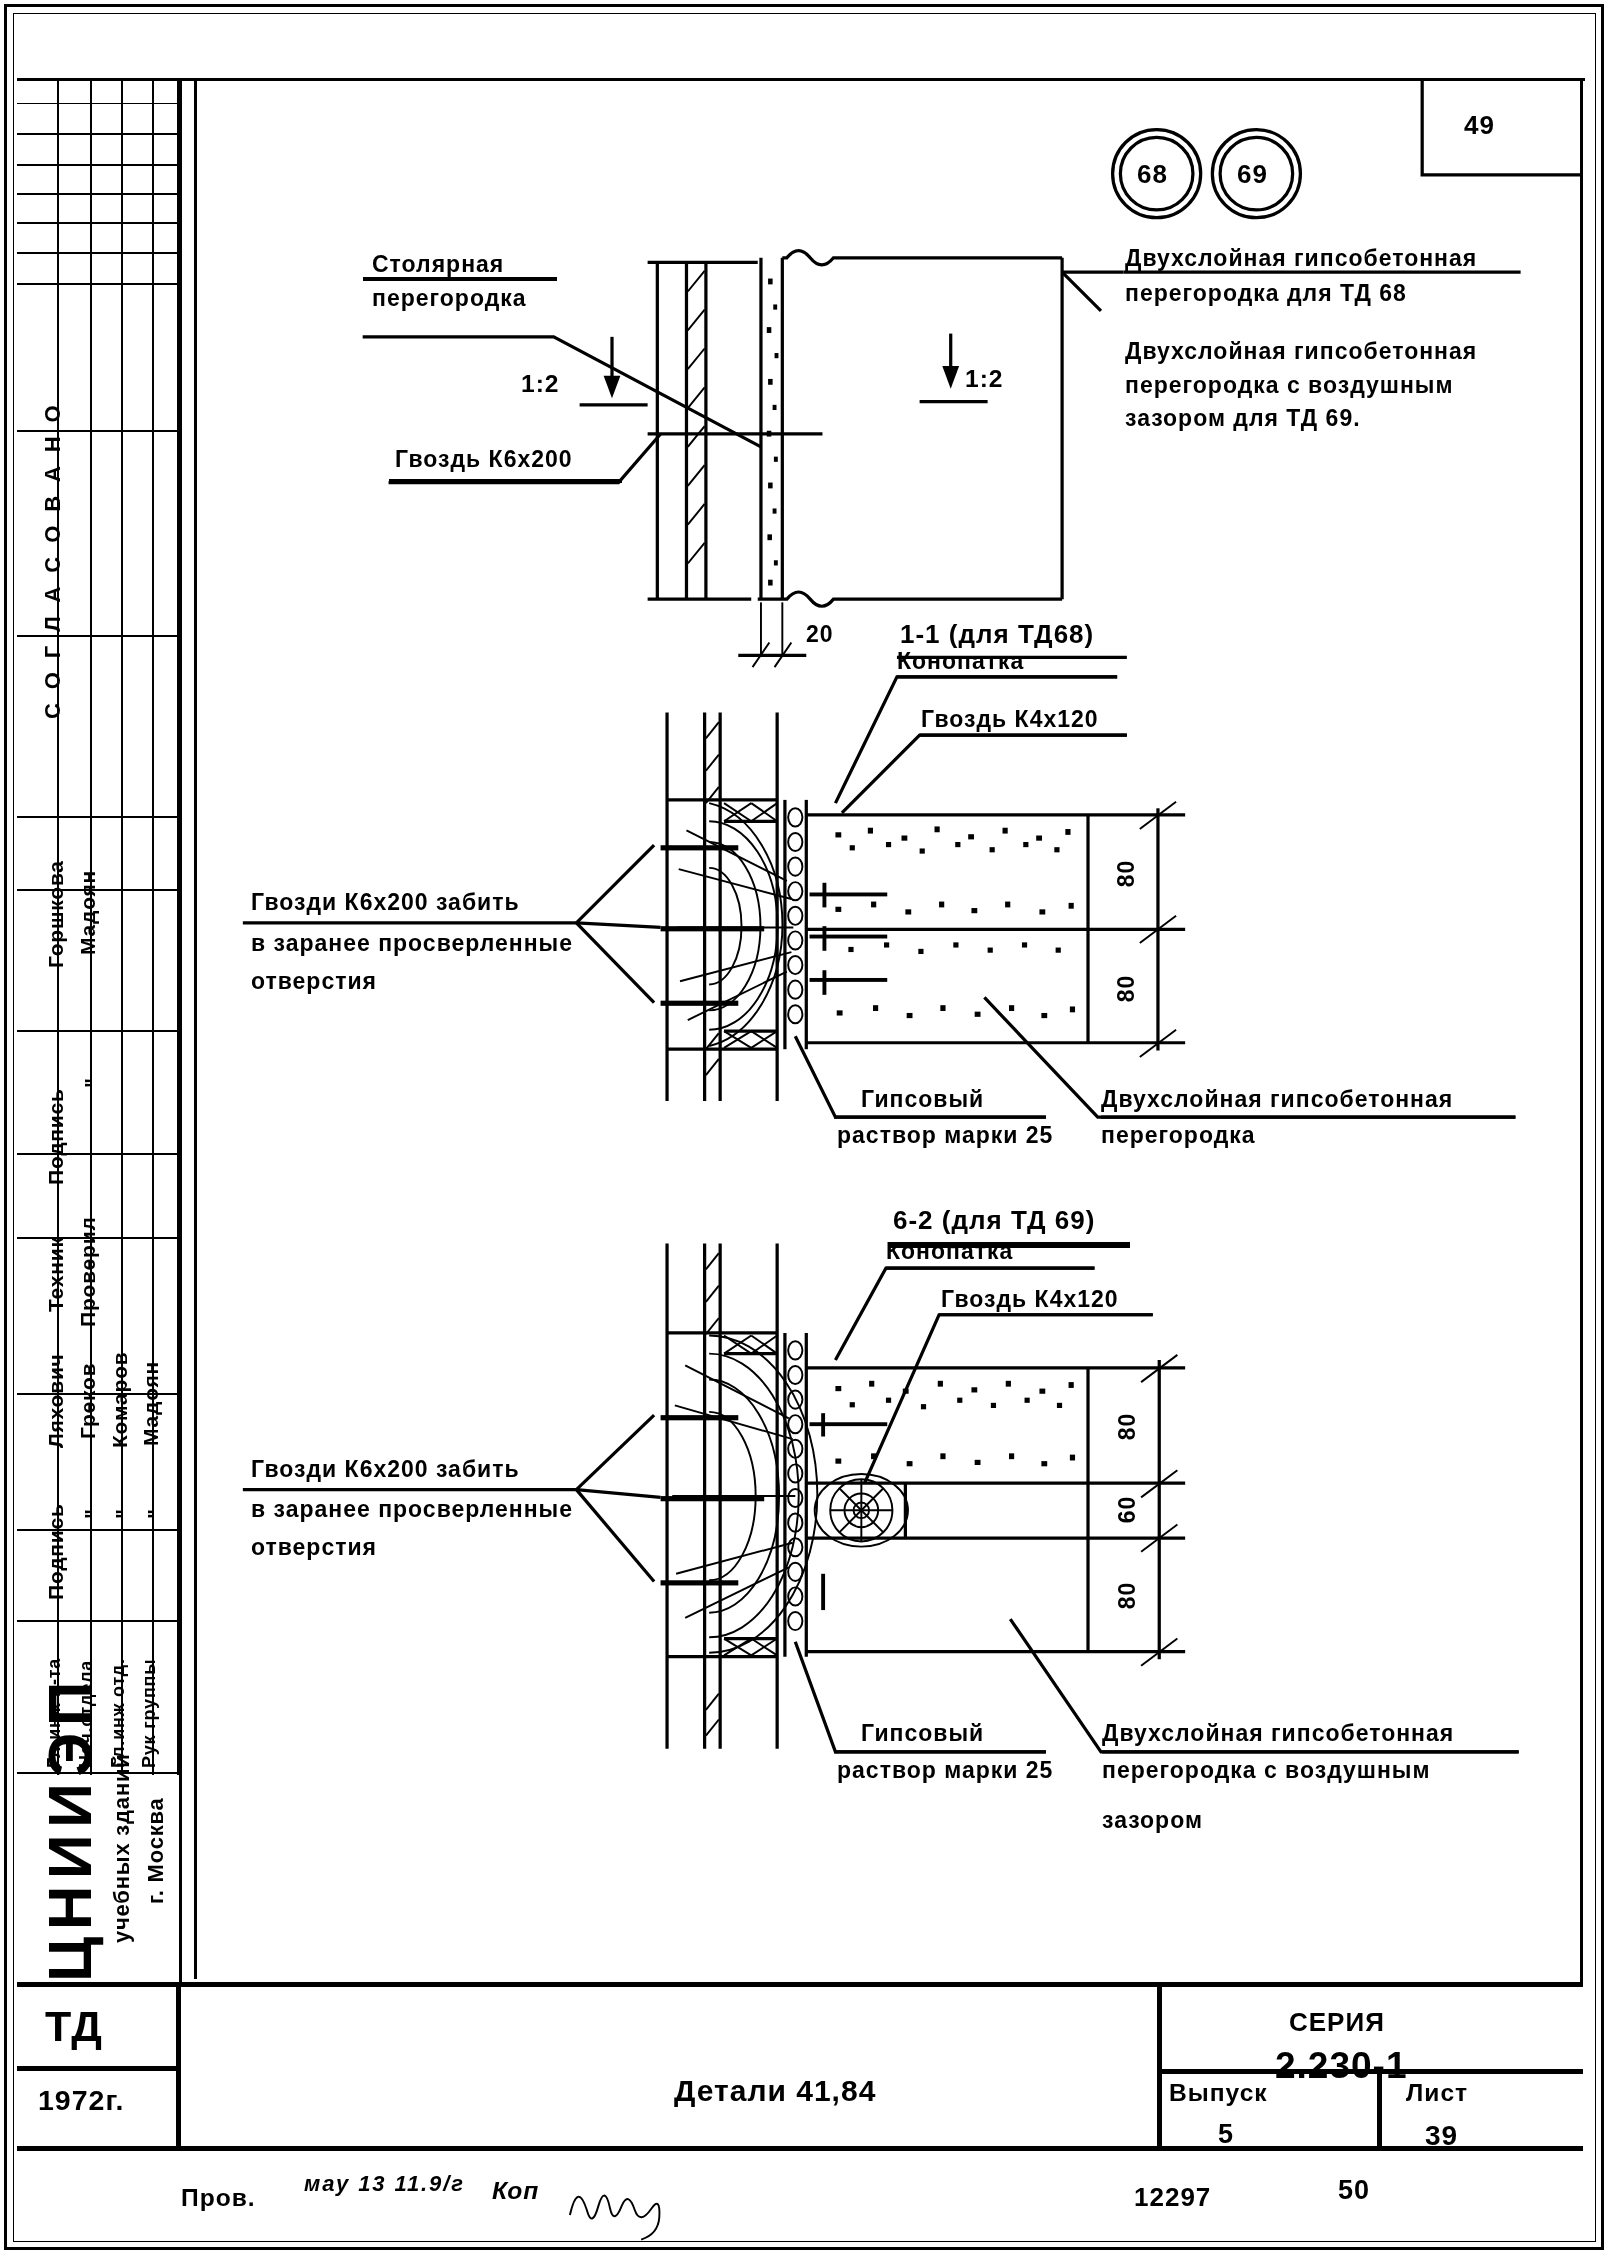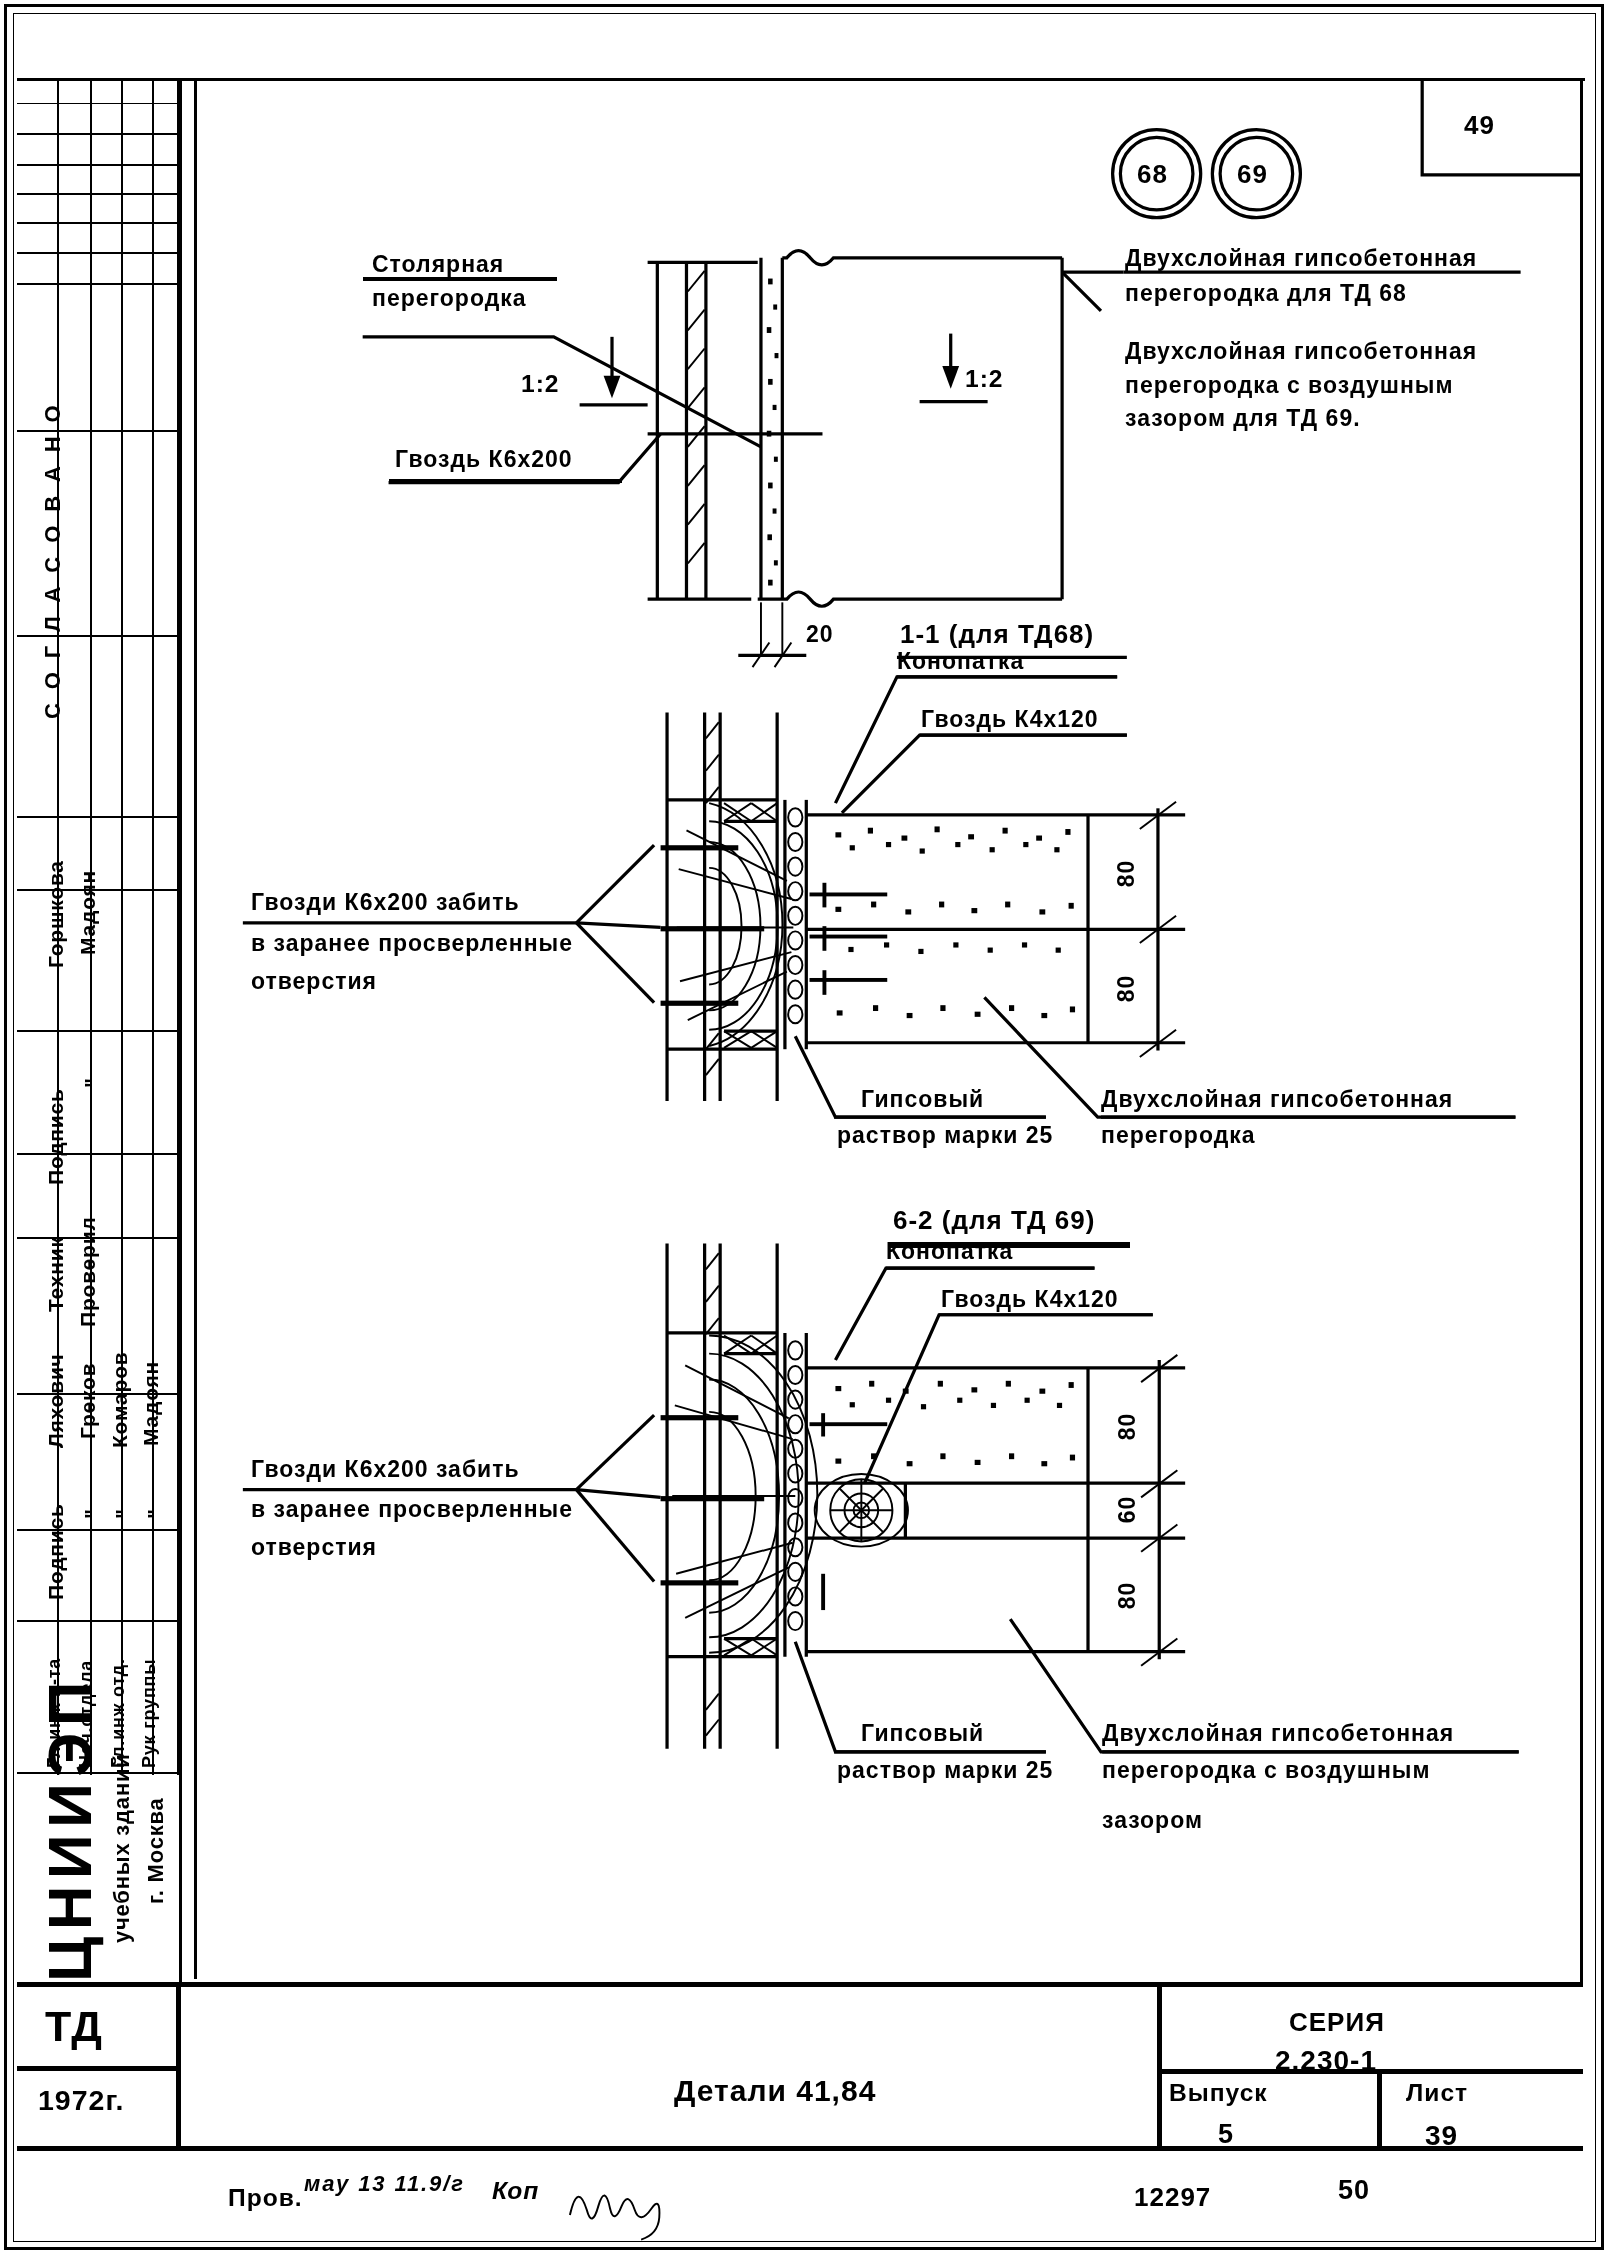--- a/index.html
+++ b/index.html
@@ -556,28 +556,28 @@
 
     <div class="tb-line" style="left:0;top:84px;width:163px;height:4.5px;"></div>
     <div class="tb-line" style="left:1140px;top:87px;width:426px;height:4.5px;"></div>
   </div>
 
   <div class="lbl" style="left:45px;top:2001px;font-size:43px;">ТД</div>
   <div class="lbl" style="left:38px;top:2084px;font-size:28.5px;">1972г.</div>
   <div class="lbl" style="left:674px;top:2073px;font-size:30px;">Детали 41,84</div>
 
   <div class="lbl" style="left:1289px;top:2007px;font-size:26px;">СЕРИЯ</div>
-  <div class="lbl" style="left:1275px;top:2044px;font-size:28px;">2.230-1</div>
+  <div class="lbl" style="left:1275px;top:2044px;font-size:37px;">2.230-1</div>
 
   <div class="lbl" style="left:1169px;top:2078px;font-size:24.6px;">Выпуск</div>
   <div class="lbl" style="left:1218px;top:2119px;font-size:27px;">5</div>
   <div class="lbl" style="left:1406px;top:2078px;font-size:24.6px;">Лист</div>
   <div class="lbl" style="left:1425px;top:2119px;font-size:28px;">39</div>
 
-  <div class="lbl" style="left:181px;top:2183px;font-size:24.6px;margin-left:47px;">Пров.</div>
+  <div class="lbl" style="left:181px;top:2183px;font-size:24.6px;">Пров.</div>
   <div class="lbl" style="left:304px;top:2171px;font-size:22px;font-style:italic;letter-spacing:1.9px;">мау 13  11.9/г</div>
   <div class="lbl" style="left:492px;top:2176px;font-size:24.6px;font-style:italic;">Коп</div>
   <div class="lbl" style="left:1134px;top:2182px;font-size:26px;">12297</div>
   <div class="lbl" style="left:1338px;top:2175px;font-size:27px;">50</div>
 
   <svg width="1621" height="2261" viewBox="0 0 2503 3491">
     <path class="st1" stroke-width="6" d="M880,3420 q12,-52 26,-8 q8,30 18,-6 q10,-34 18,4 q6,26 18,-4 q10,-24 20,6
        q8,24 26,-2 q14,-20 12,14 q-2,26 -28,34"></path>
   </svg>
 

